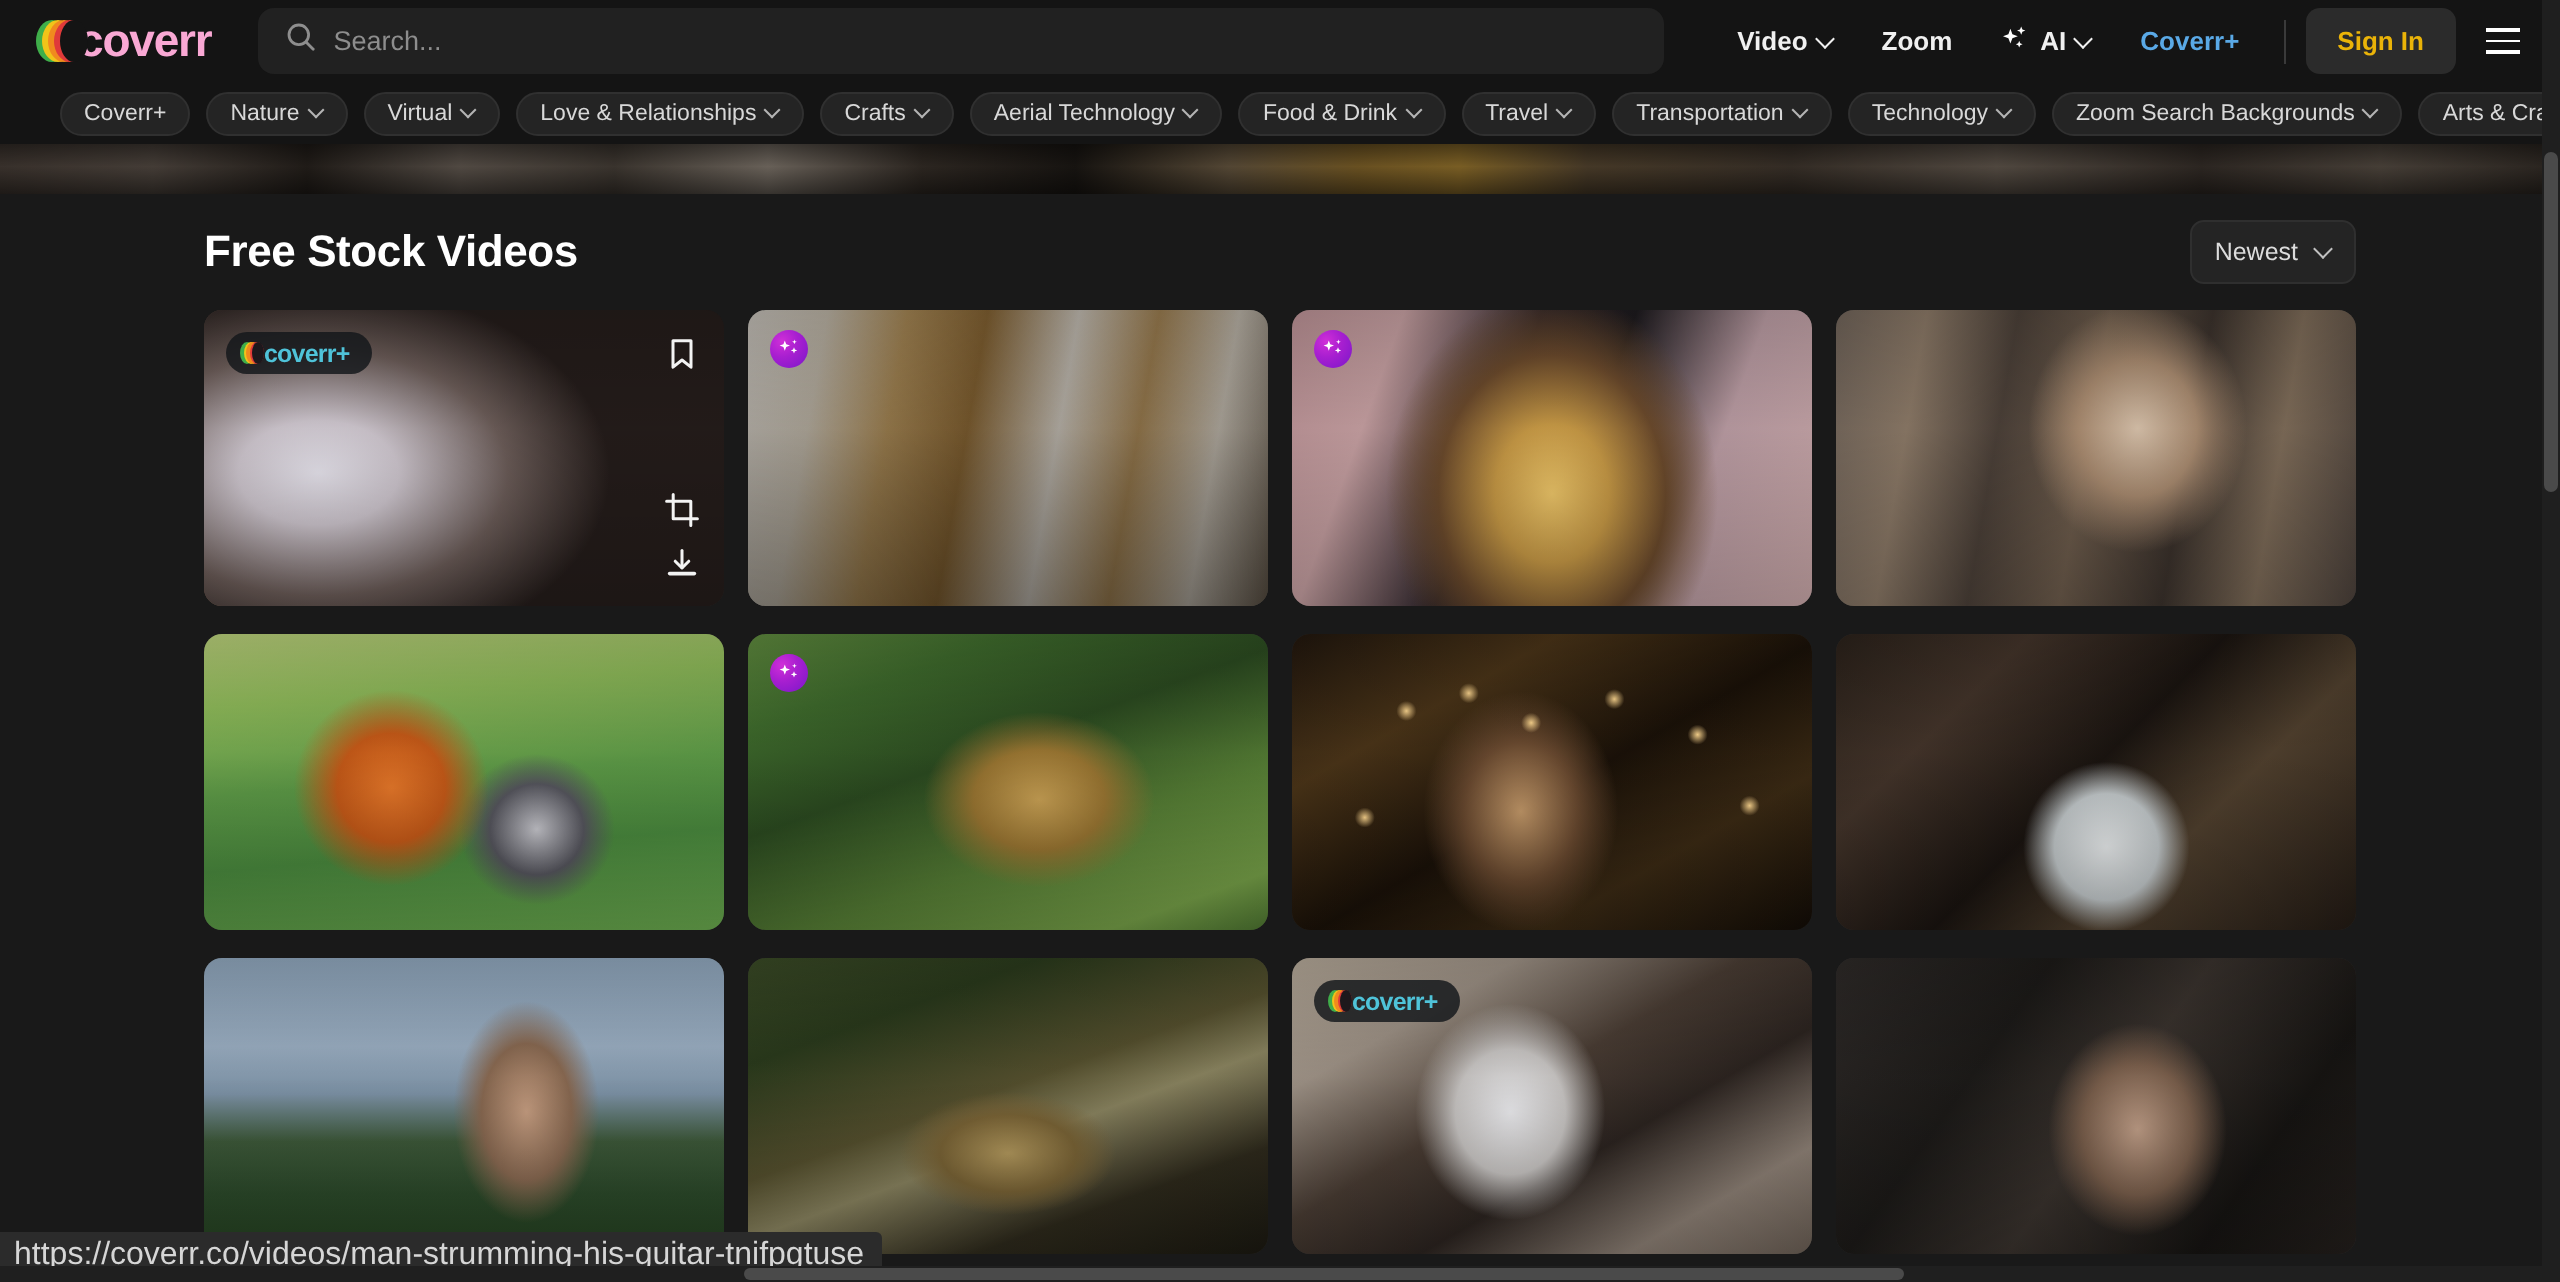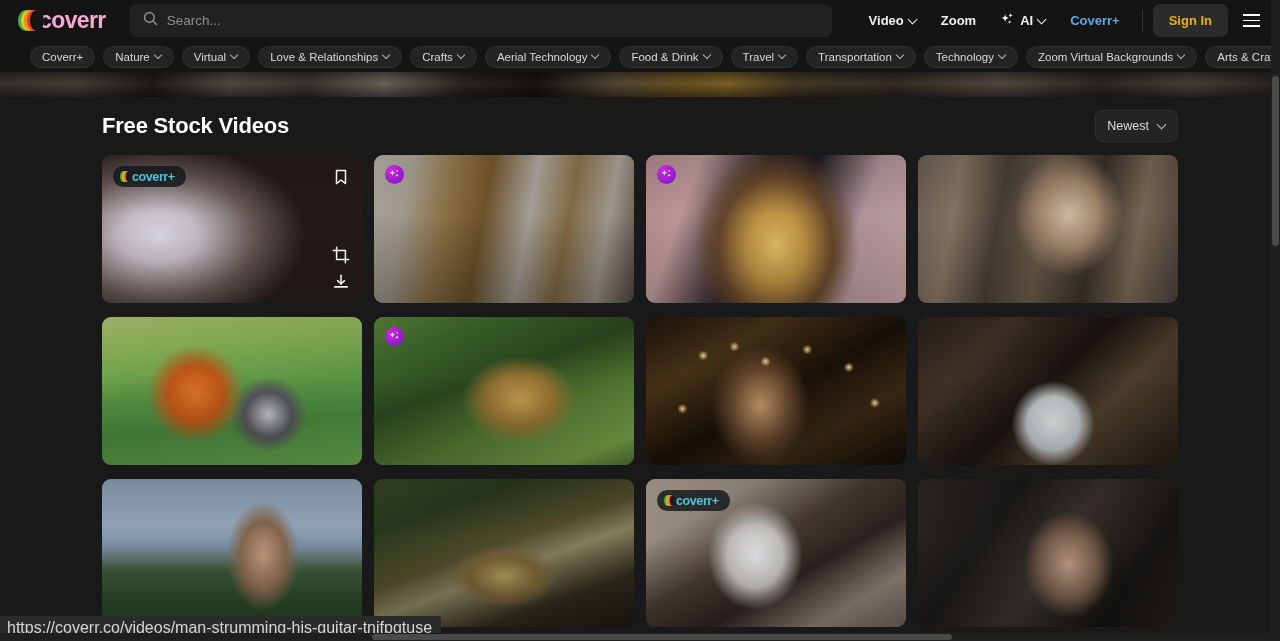--- a/index.html
+++ b/index.html
@@ -284,21 +284,21 @@
   </div>
   <div class="chip">
     <span>Transportation</span>
     <span class="chev"></span>
   </div>
   <div class="chip">
     <span>Technology</span>
     <span class="chev"></span>
   </div>
   <div class="chip">
-    <span>Zoom Virtual Backgrounds</span>
+    <span>Zoom Search Backgrounds</span>
     <span class="chev"></span>
   </div>
   <div class="chip">
     <span>Arts &amp; Crafts</span>
 
   </div>
 
 </div>
 
 <div class="hero-strip"></div>

